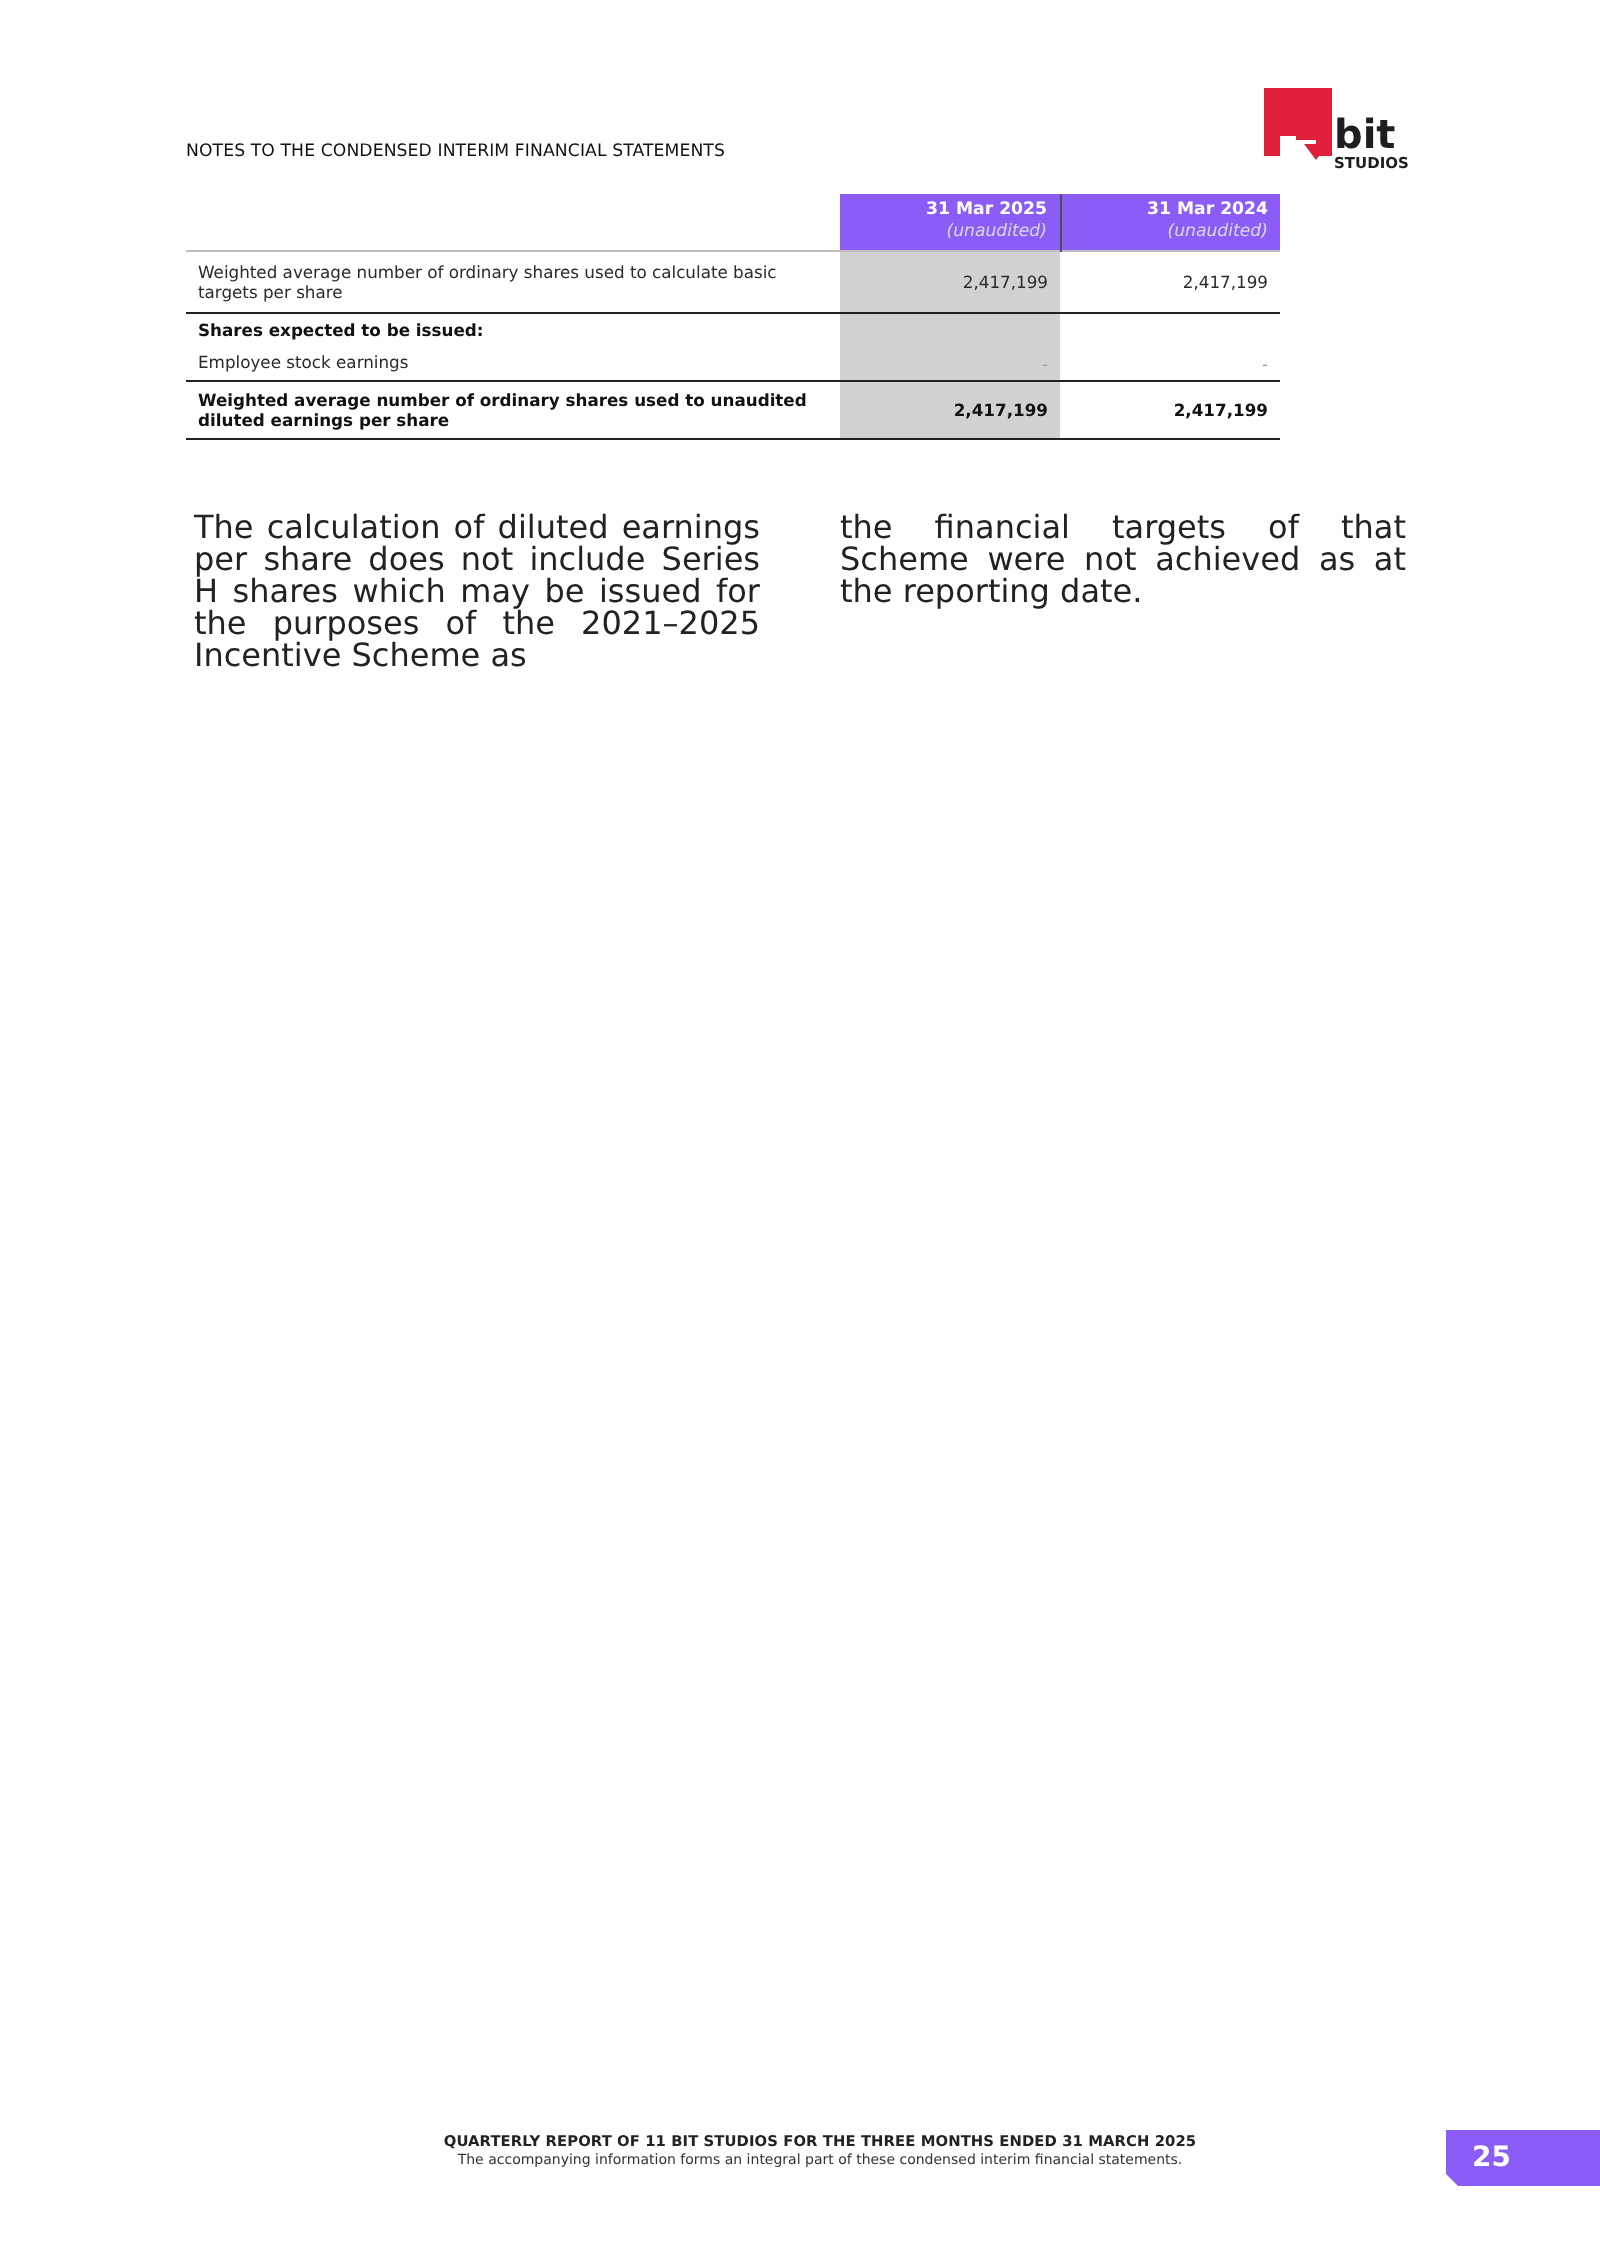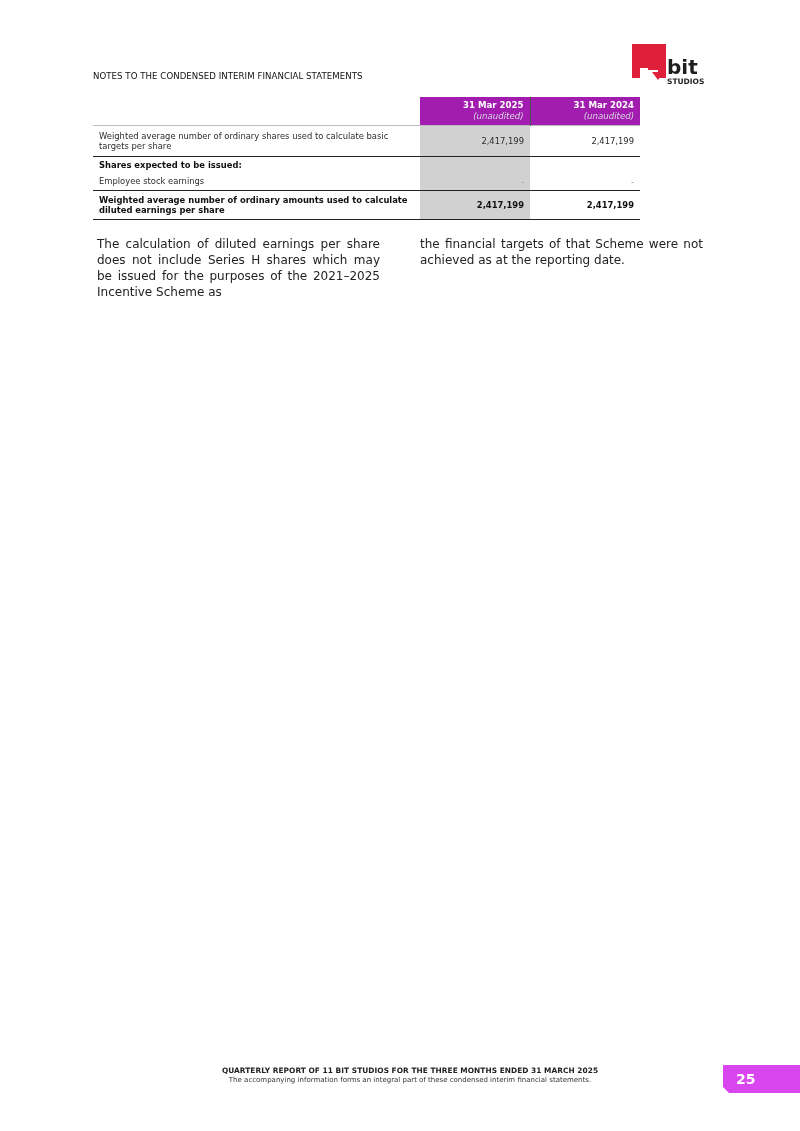--- a/index.html
+++ b/index.html
@@ -17,51 +17,51 @@
     }
     .table {
       position: absolute; left: 93px; top: 97px; width: 547px;
       border-collapse: collapse; font-size: 8.4px;
     }
     .table td, .table th { padding: 0; }
     .col-label { width: 327px; }
     .col-a { width: 110px; }
     .col-b { width: 110px; }
     .hdr th {
-      background: #a21caf; color: #ffffff; text-align: right;
+      background: #8b5cf6; color: #ffffff; text-align: right;
       height: 28px; vertical-align: middle; padding-right: 6px;
       font-weight: bold; font-size: 8.6px; line-height: 11px;
     }
     .hdr th.blank { background: transparent; }
     .hdr th.a { border-right: 1px solid #4a505a; }
     .hdr .sub { font-style: italic; font-weight: normal; color: #d8dae0; }
     .cell-label { padding-left: 6px !important; color: #2b2b2b; line-height: 10.5px; }
     .num { text-align: right; padding-right: 6px !important; color: #2b2b2b; }
     .shade { background: #d1d1d1; }
     .r1 td { height: 30px; border-top: 1px solid #bdbdbd; border-bottom: 1.5px solid #222; }
     .r2 td { height: 16px; }
     .r2 .cell-label { font-weight: bold; color: #111; }
     .r3 td { height: 17px; border-bottom: 1.5px solid #222; }
     .r4 td { height: 28px; border-bottom: 1.5px solid #222; font-weight: bold; color: #111; }
     .r4 .cell-label { color: #111; }
     .dash { color: #999; }
     .para {
-      position: absolute; top: 236px; width: 283px;
-      font-size: 12px; line-height: 16px; color: #222; text-align: justify;
+      position: absolute; top: 256px; width: 283px;
+      font-size: 16px; line-height: 16px; color: #222; text-align: justify;
     }
     .para.left { left: 97px; }
     .para.right { left: 420px; }
     .footer {
       position: absolute; left: 160px; width: 500px; top: 1066px; text-align: center; color: #222;
     }
     .footer .f1 { font-size: 7.4px; font-weight: bold; letter-spacing: 0.05px; line-height: 10px; }
     .footer .f2, .footer .f3 { font-size: 7px; line-height: 9px; color: #333; }
     .page-badge {
       position: absolute; left: 723px; top: 1065px; width: 77px; height: 28px;
-      background: #d946ef; color: #fff; font-weight: bold; font-size: 14px;
+      background: #8b5cf6; color: #fff; font-weight: bold; font-size: 14px;
       clip-path: polygon(0 0, 100% 0, 100% 100%, 6px 100%, 0 calc(100% - 6px));
     }
     .page-badge span { position: absolute; left: 13px; top: 6px; }
   </style>
 </head>
 <body>
 
 <div class="logo">
   <svg width="80" height="46" viewBox="0 0 80 46">
     <rect x="2" y="2" width="34" height="16" fill="#e0203a"></rect>
@@ -102,21 +102,21 @@
     <td class="cell-label">Shares expected to be issued:</td>
     <td class="num shade"></td>
     <td class="num"></td>
   </tr>
   <tr class="r3">
     <td class="cell-label">Employee stock earnings</td>
     <td class="num shade dash">-</td>
     <td class="num dash">-</td>
   </tr>
   <tr class="r4">
-    <td class="cell-label">Weighted average number of ordinary amounts used to calculate diluted earnings per share</td>
+    <td class="cell-label">Weighted average number of ordinary shares used to unaudited diluted earnings per share</td>
     <td class="num shade">2,417,199</td>
     <td class="num">2,417,199</td>
   </tr>
 </tbody>
   </table>
 
 <div class="para left">The calculation of diluted earnings per share does not include Series H shares which may be issued for the purposes of the 2021–2025 Incentive Scheme as</div>
 <div class="para right">the financial targets of that Scheme were not achieved as at the reporting date.</div>
 
 <div class="footer">

